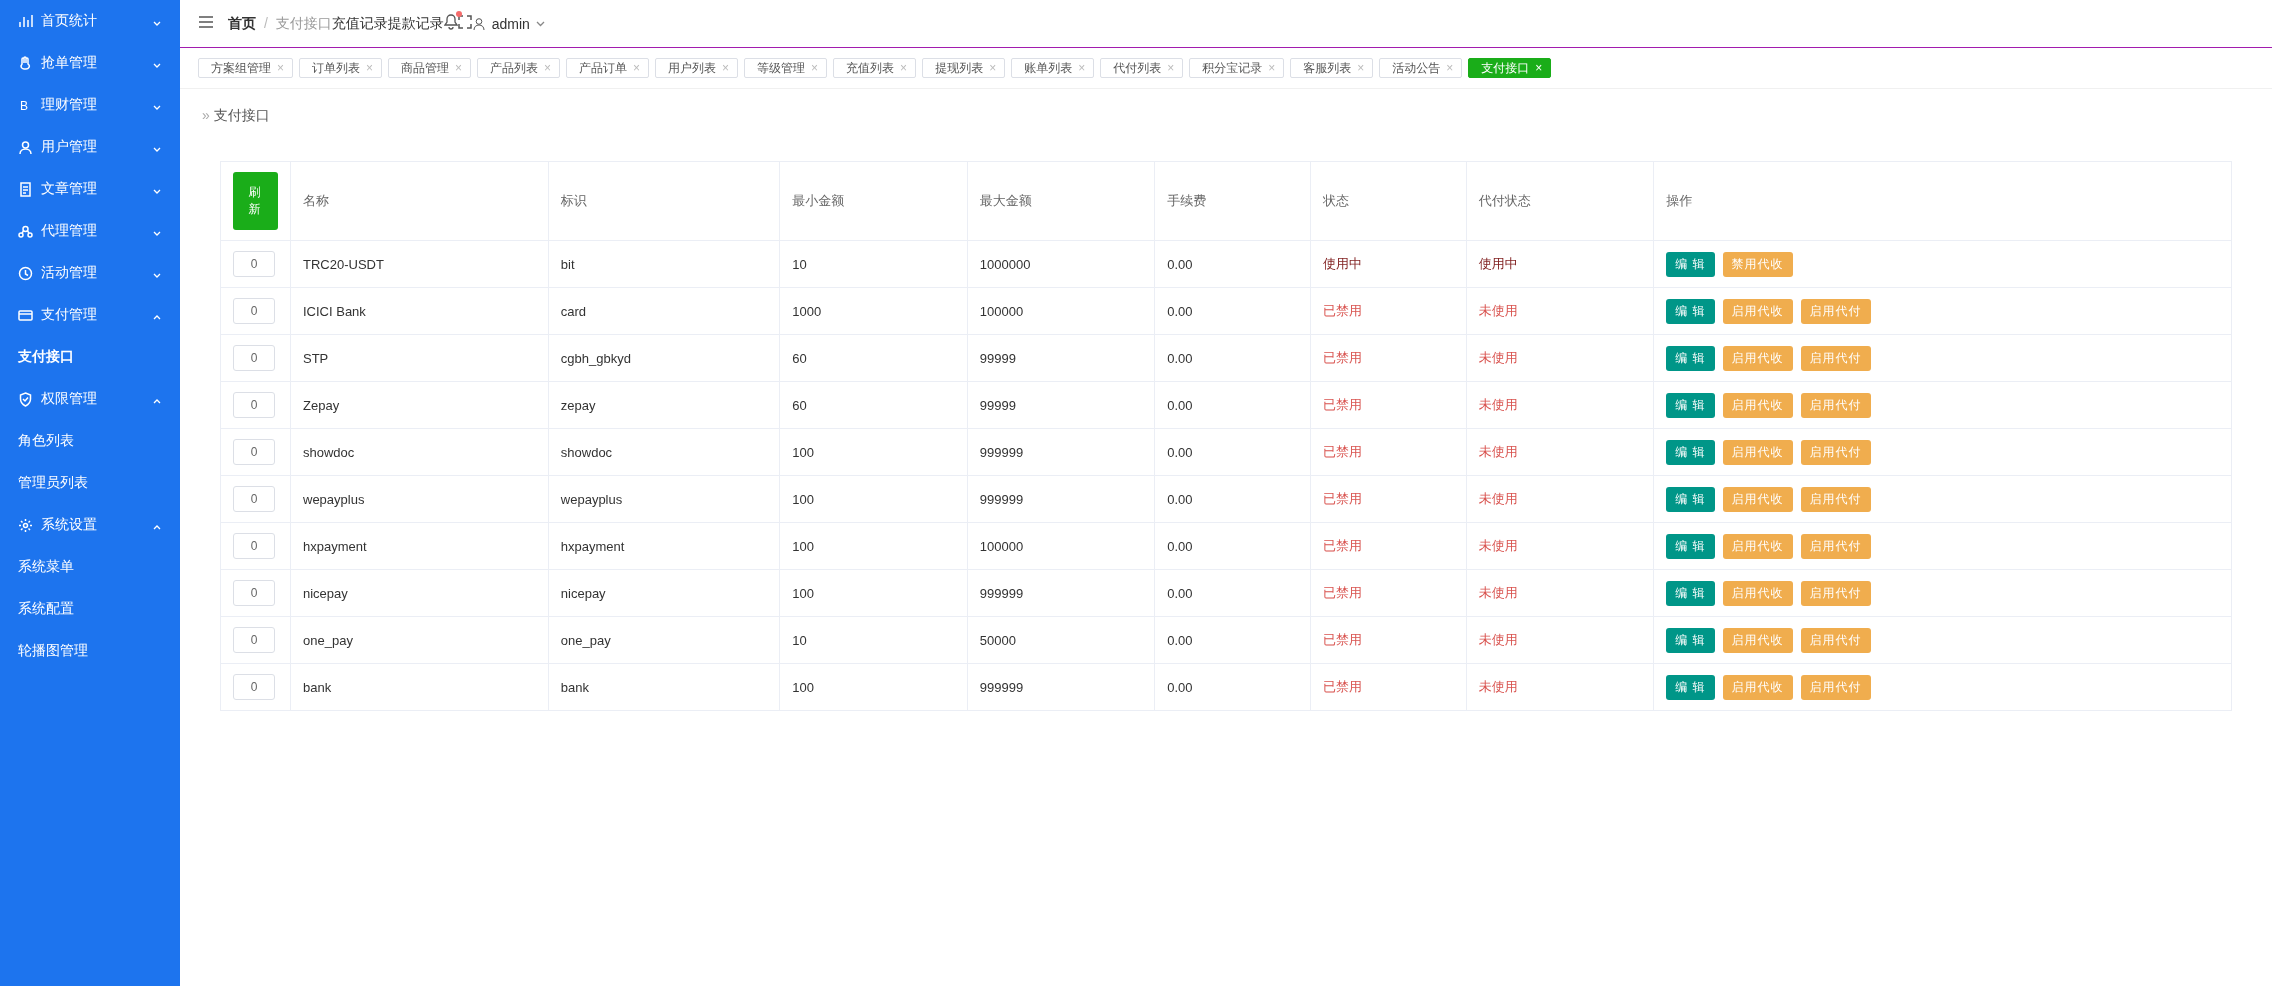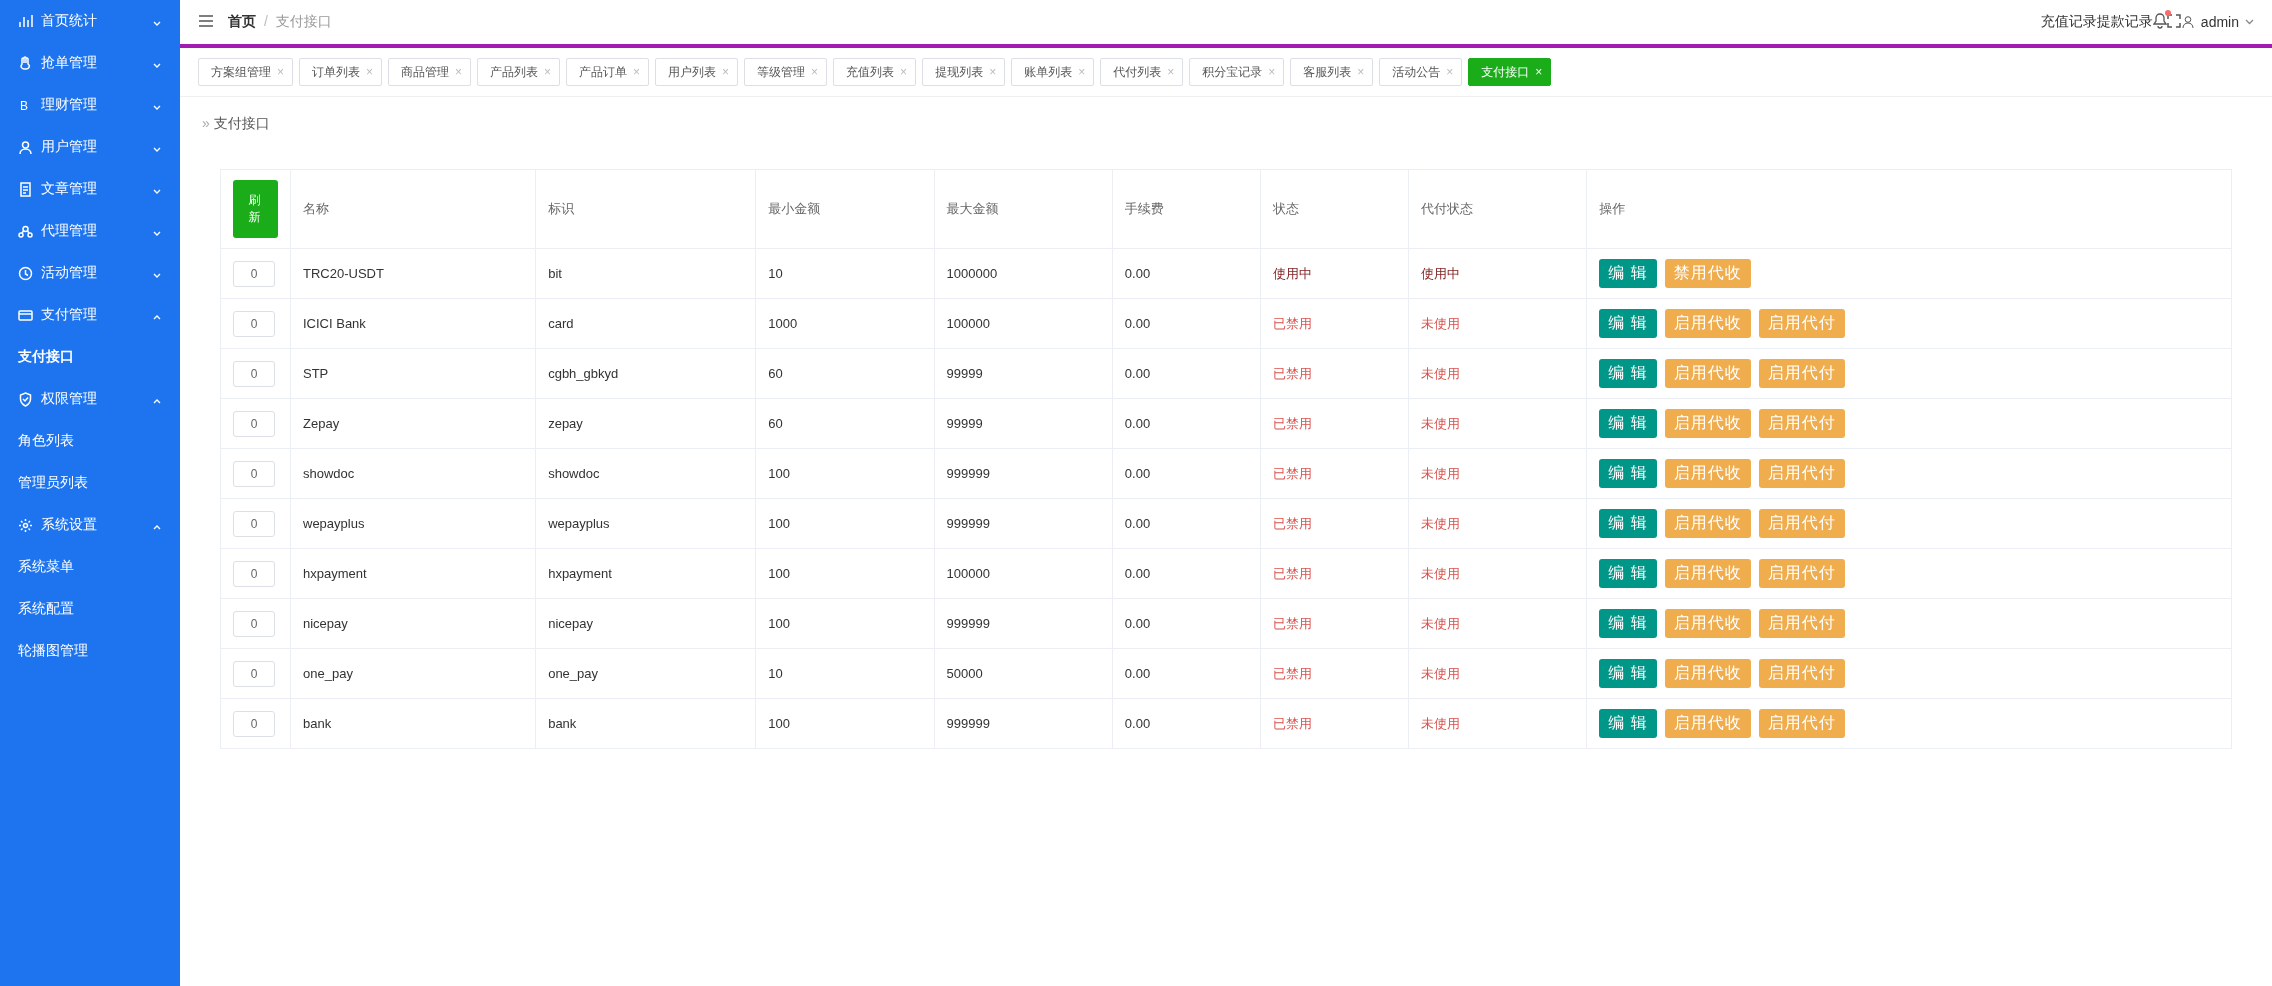--- a/index.html
+++ b/index.html
@@ -10,57 +10,57 @@
 .sidebar { width:180px; background:#1d74ee; color:#fff; flex-shrink:0; overflow-y:auto; }
 .menu-item { display:flex; align-items:center; justify-content:space-between; padding:0 18px; height:42px; cursor:pointer; font-size:14px; }
 .menu-item .mi-left { display:flex; align-items:center; gap:8px; }
 .menu-item .icon { width:15px; height:15px; display:inline-flex; align-items:center; justify-content:center; }
 .submenu-item { padding-left:18px; height:42px; display:flex; align-items:center; font-size:14px; cursor:pointer; }
 .submenu-item.active { font-weight:600; }
 .chev { width:10px; height:10px; display:inline-block; }
 
 
 .main { flex:1; display:flex; flex-direction:column; min-width:0; }
-.topbar { height:48px; border-bottom:4px solid #a21caf; display:flex; align-items:center; padding:0 18px; justify-content:space-between; }
+.topbar { height:48px; border-bottom:1px solid #a21caf; display:flex; align-items:center; padding:0 18px; }
 .tb-left { display:flex; align-items:center; gap:14px; }
 .hamburger { cursor:pointer; }
 .breadcrumb { font-size:14px; }
 .breadcrumb .bc-home { color:#333; font-weight:600; }
 .breadcrumb .bc-sep { color:#bbb; padding:0 4px; }
 .breadcrumb .bc-cur { color:#999; }
 .tb-right { display:flex; align-items:center; font-size:14px; }
 .tb-link { cursor:pointer; color:#333; }
 .bell-wrap { position:relative; cursor:pointer; }
 .bell-dot { position:absolute; top:-3px; right:-4px; width:6px; height:6px; border-radius:50%; background:#f56c6c; }
 .expand-icon { cursor:pointer; }
 .user-drop { display:flex; align-items:center; gap:6px; cursor:pointer; }
 
 
 .tabsrow { padding:10px 18px; display:flex; gap:6px; flex-wrap:wrap; border-bottom:1px solid #f0f0f0; }
-.tab { border:1px solid #dcdfe6; height:28px; padding:0 8px 0 12px; display:flex; align-items:center; gap:6px; font-size:12px; cursor:pointer; background:#fff; color:#555; border-radius:2px; }
+.tab { border:1px solid #dcdfe6; height:20px; padding:0 8px 0 12px; display:flex; align-items:center; gap:6px; font-size:12px; cursor:pointer; background:#fff; color:#555; border-radius:2px; }
 .tab .tab-x { color:#bbb; font-size:12px; cursor:pointer; }
 .tab.active { background:#1aad19; border-color:#1aad19; color:#fff; }
 .tab.active .tab-x { color:#fff; }
 
 
 .content { padding:18px 22px; flex:1; overflow:auto; }
 .card-title { font-size:14px; color:#555; margin-bottom:18px; }
 .card-title::before { content:"» "; color:#aaa; }
 .card { background:#fff; padding:18px; }
 
 
 table { width:100%; border-collapse:collapse; }
 th, td { text-align:left; padding:10px 12px; border:1px solid #ebeef5; font-size:13px; }
 thead th { background:#fff; color:#666; font-weight:500; }
 .sort-input { width:42px; height:26px; border:1px solid #dcdfe6; border-radius:3px; text-align:center; font-size:12px; color:#666; }
 .refresh-btn { background:#1aad19; color:#fff; border:none; padding:12px 10px; border-radius:3px; font-size:12px; cursor:pointer; letter-spacing:2px; }
 .status-using { color:#7f1d1d; }
 .status-disabled { color:#d9534f; }
 .status-unused { color:#d9534f; }
-.btn { display:inline-block; padding:4px 9px; border-radius:3px; font-size:16px; color:#fff; cursor:pointer; border:none; margin-right:8px; letter-spacing:1px; }
+.btn { display:inline-block; padding:4px 9px; border-radius:3px; font-size:12px; color:#fff; cursor:pointer; border:none; margin-right:8px; letter-spacing:1px; }
 .btn-edit { background:#009688; }
 .btn-warn { background:#f0ad4e; }
 
 
 .icon svg { stroke:#fff; fill:none; stroke-width:1.5; }
 </style>
 </head>
 <body>
 
 <div class="layout">

